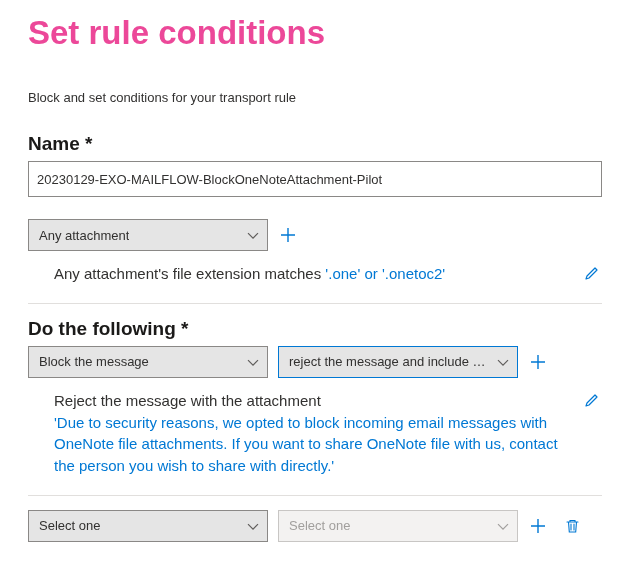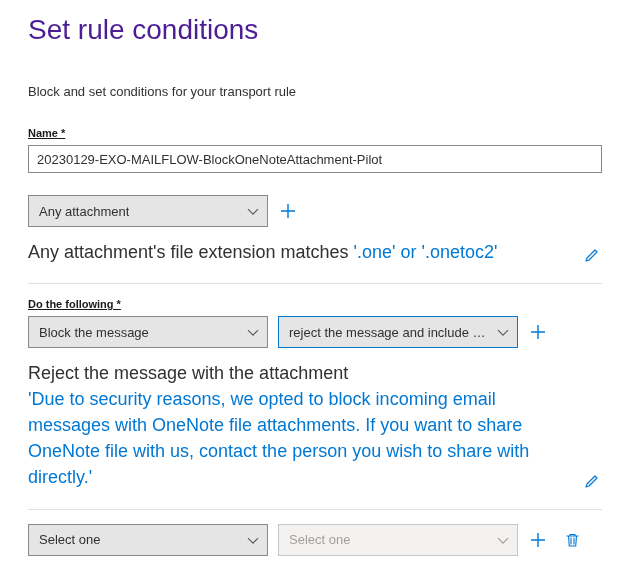--- a/index.html
+++ b/index.html
@@ -8,41 +8,40 @@
     font-family: "Segoe UI", Arial, sans-serif;
     color: #323130;
     background: #ffffff;
     width: 630px;
   }
   .page {
     padding: 14px 28px 20px 28px;
     box-sizing: border-box;
   }
   h1 {
-    font-size: 28px;
-    font-weight: 400;
+    font-size: 33px;
+    font-weight: 700;
     margin: 0 0 38px 0;
-    color: #4c1d95;
+    color: #ec4899;
   }
   .subheading {
     font-size: 13px;
     color: #323130;
     margin-bottom: 28px;
   }
   .field-label {
-    font-size: 11px;
+    font-size: 19px;
     font-weight: 600;
     margin-bottom: 6px;
     color: #1b1a19;
-    text-decoration: underline;
   }
   .text-input {
     width: 100%;
     box-sizing: border-box;
-    height: 28px;
+    height: 36px;
     border: 1px solid #8a8886;
     padding: 0 8px;
     font-size: 13px;
     font-family: inherit;
     color: #323130;
     background: #fff;
   }
   .row {
     display: flex;
     align-items: center;
@@ -85,24 +84,25 @@
     height: 20px;
     display: flex;
     align-items: center;
     justify-content: center;
     color: #0078d4;
     cursor: pointer;
   }
   .icon-btn svg { display: block; }
   .summary-row {
     display: flex;
-    align-items: flex-end;
+    align-items: flex-start;
     justify-content: space-between;
-    font-size: 18px;
+    font-size: 15px;
     margin-top: 12px;
+    margin-left: 26px;
   }
   .summary-text { flex: 1; padding-right: 10px; line-height: 1.45; }
   .summary-text .blue { color: #0078d4; }
   .divider {
     border: none;
     border-top: 1px solid #e1dfdd;
     margin: 18px 0 14px 0;
   }
   .actions-col {
     display: flex;

